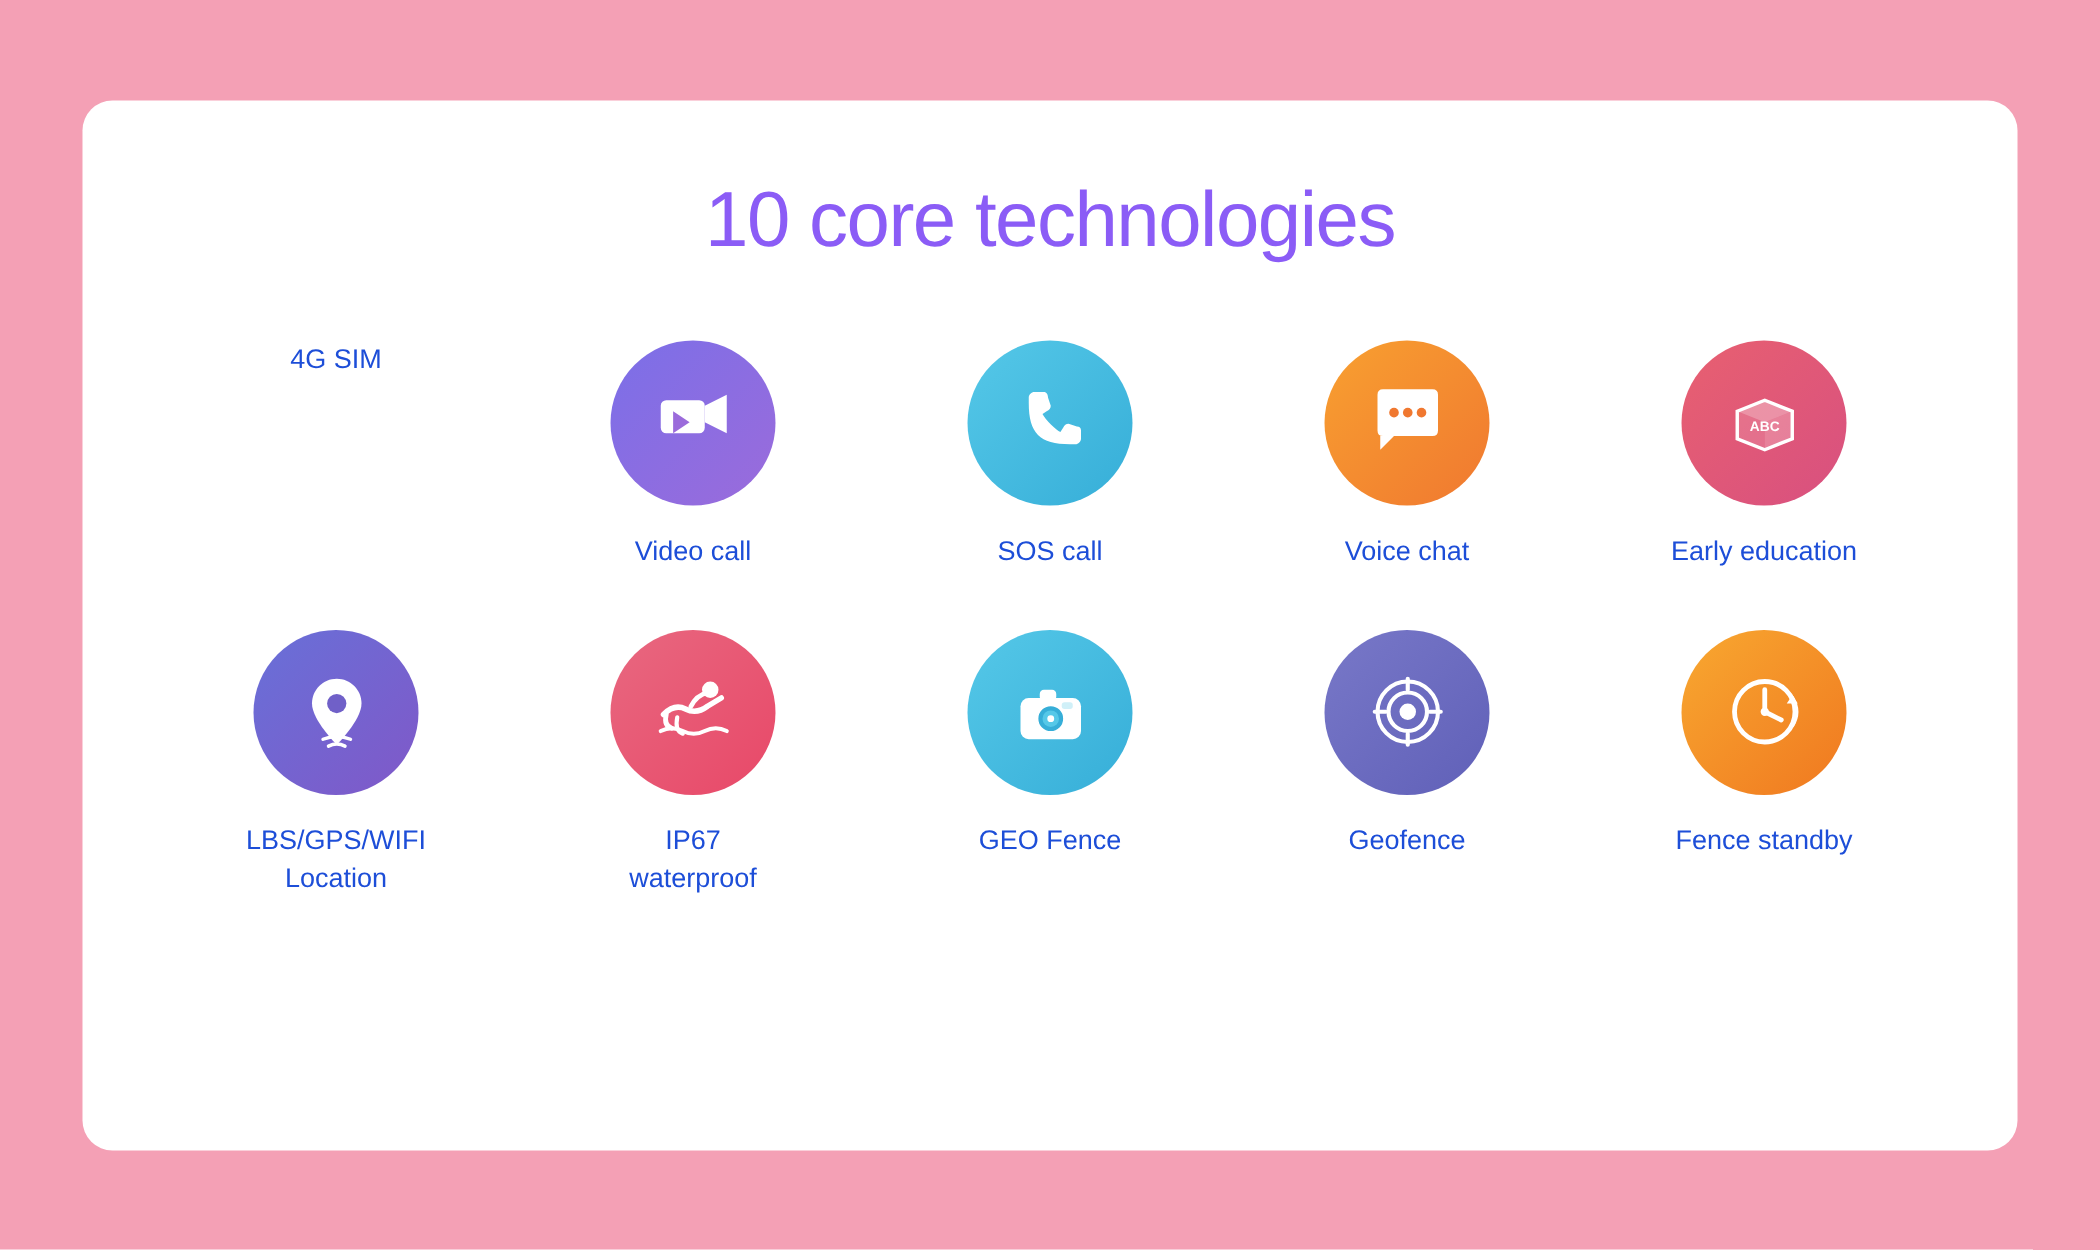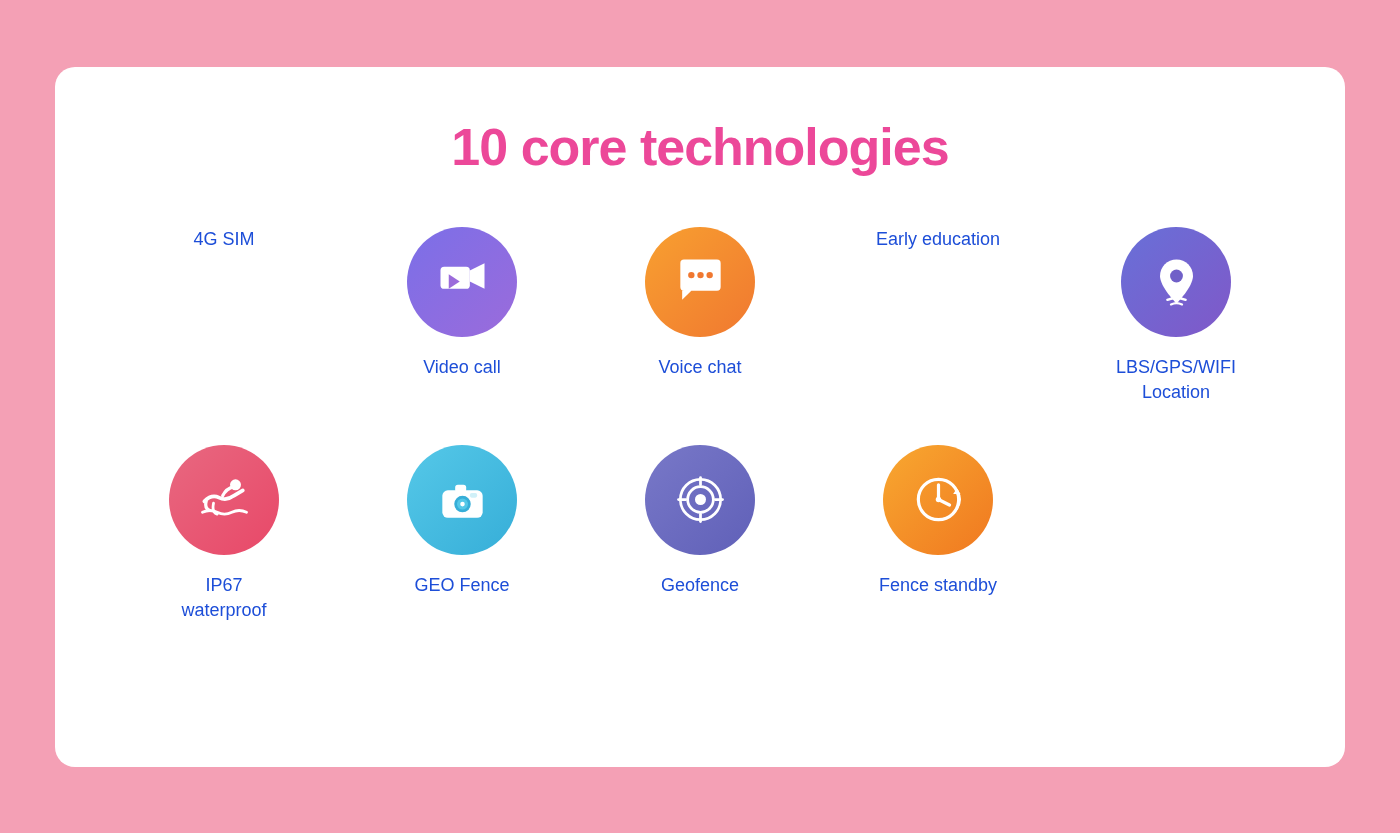--- a/index.html
+++ b/index.html
@@ -20,22 +20,22 @@
       width: 1290px;
       height: 700px;
       display: flex;
       flex-direction: column;
       align-items: center;
       padding: 50px 60px 50px 60px;
     }
 
     .title {
       font-size: 52px;
-      font-weight: 700;
-      color: #ec4899;
+      font-weight: 400;
+      color: #8b5cf6;
       margin-bottom: 50px;
       letter-spacing: -1px;
     }
 
     .grid {
       display: grid;
       grid-template-columns: repeat(5, 1fr);
       gap: 40px 20px;
       width: 100%;
     }
@@ -100,35 +100,54 @@
 
           <rect x="6" y="14" width="32" height="24" rx="4" fill="white"></rect>
           <polygon points="38,18 54,10 54,38 38,30" fill="white"></polygon>
 
           <polygon points="15,22 27,30 15,38" fill="#9b6bdb"></polygon>
         </svg>
       </div>
       <span class="feature-label">Video call</span>
     </div>
 
+    <div class="feature-item">
+      <div class="icon-circle bg-sos">
+        <svg viewBox="0 0 60 60">
+
+          <path d="M18,8 C16,8 14,10 14,12 L14,16 C14,38 22,46 44,46 L48,46 C50,46 52,44 52,42 L52,36 C52,34 51,33 49,33 L43,31 C41,31 40,32 39,34 L37,37 C34,36 26,28 24,24 L27,22 C29,21 30,20 30,18 L28,12 C28,10 27,8 25,8 Z" fill="white"></path>
+        </svg>
+      </div>
+      <span class="feature-label">SOS call</span>
+    </div>
 
     <div class="feature-item">
       <div class="icon-circle bg-voice">
         <svg viewBox="0 0 60 60">
 
           <path d="M8,10 Q8,6 12,6 L48,6 Q52,6 52,10 L52,36 Q52,40 48,40 L20,40 L10,50 L10,40 L12,40 Q8,40 8,36 Z" fill="white"></path>
           <circle cx="20" cy="23" r="3.5" fill="#f07830"></circle>
           <circle cx="30" cy="23" r="3.5" fill="#f07830"></circle>
           <circle cx="40" cy="23" r="3.5" fill="#f07830"></circle>
         </svg>
       </div>
       <span class="feature-label">Voice chat</span>
     </div>
 
     <div class="feature-item">
+      <div class="icon-circle bg-edu">
+        <svg viewBox="0 0 60 60">
+
+          <polygon points="10,22 30,14 50,22 50,42 30,50 10,42" fill="none" stroke="white" stroke-width="2.5"></polygon>
+          <polygon points="10,22 30,30 30,50 10,42" fill="rgba(255,255,255,0.15)"></polygon>
+          <polygon points="50,22 30,30 30,50 50,42" fill="rgba(255,255,255,0.25)"></polygon>
+          <polygon points="10,22 30,14 50,22 30,30" fill="rgba(255,255,255,0.35)"></polygon>
+          <text x="30" y="36" text-anchor="middle" font-size="10" font-weight="bold" fill="white" font-family="Arial">ABC</text>
+        </svg>
+      </div>
       <span class="feature-label">Early education</span>
     </div>
 
     <div class="feature-item">
       <div class="icon-circle bg-gps">
         <svg viewBox="0 0 60 60">
 
           <path d="M30,6 C20,6 12,14 12,24 C12,36 30,54 30,54 C30,54 48,36 48,24 C48,14 40,6 30,6 Z" fill="white"></path>
           <circle cx="30" cy="24" r="7" fill="#7060c8"></circle>
 

